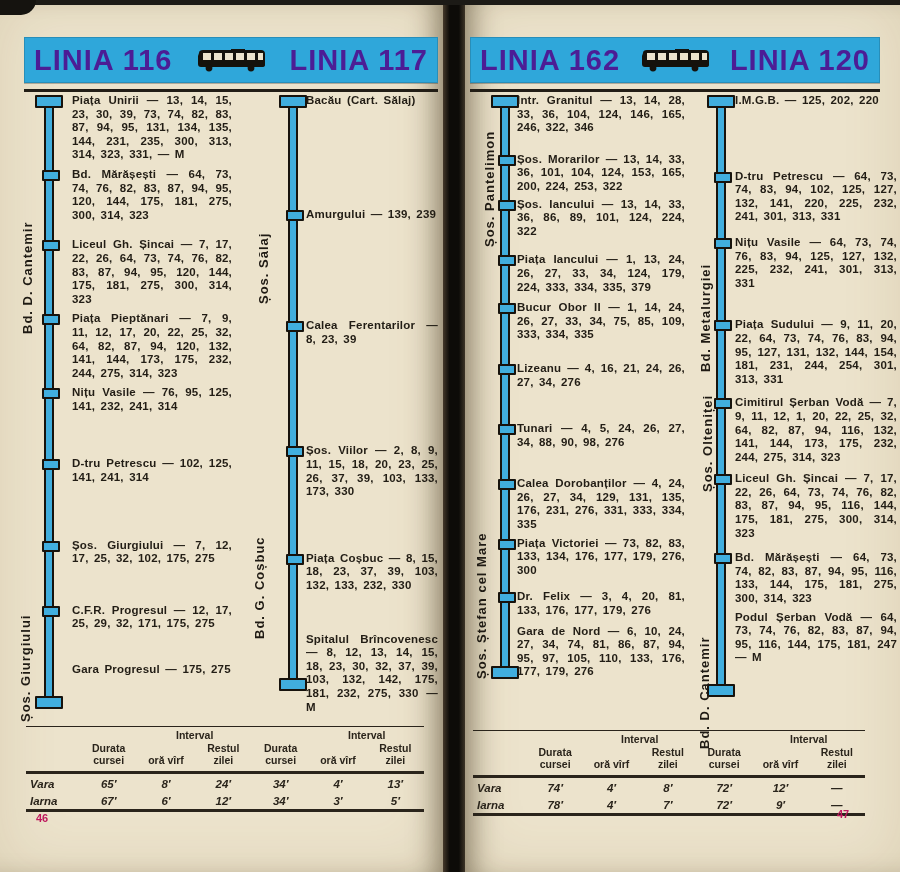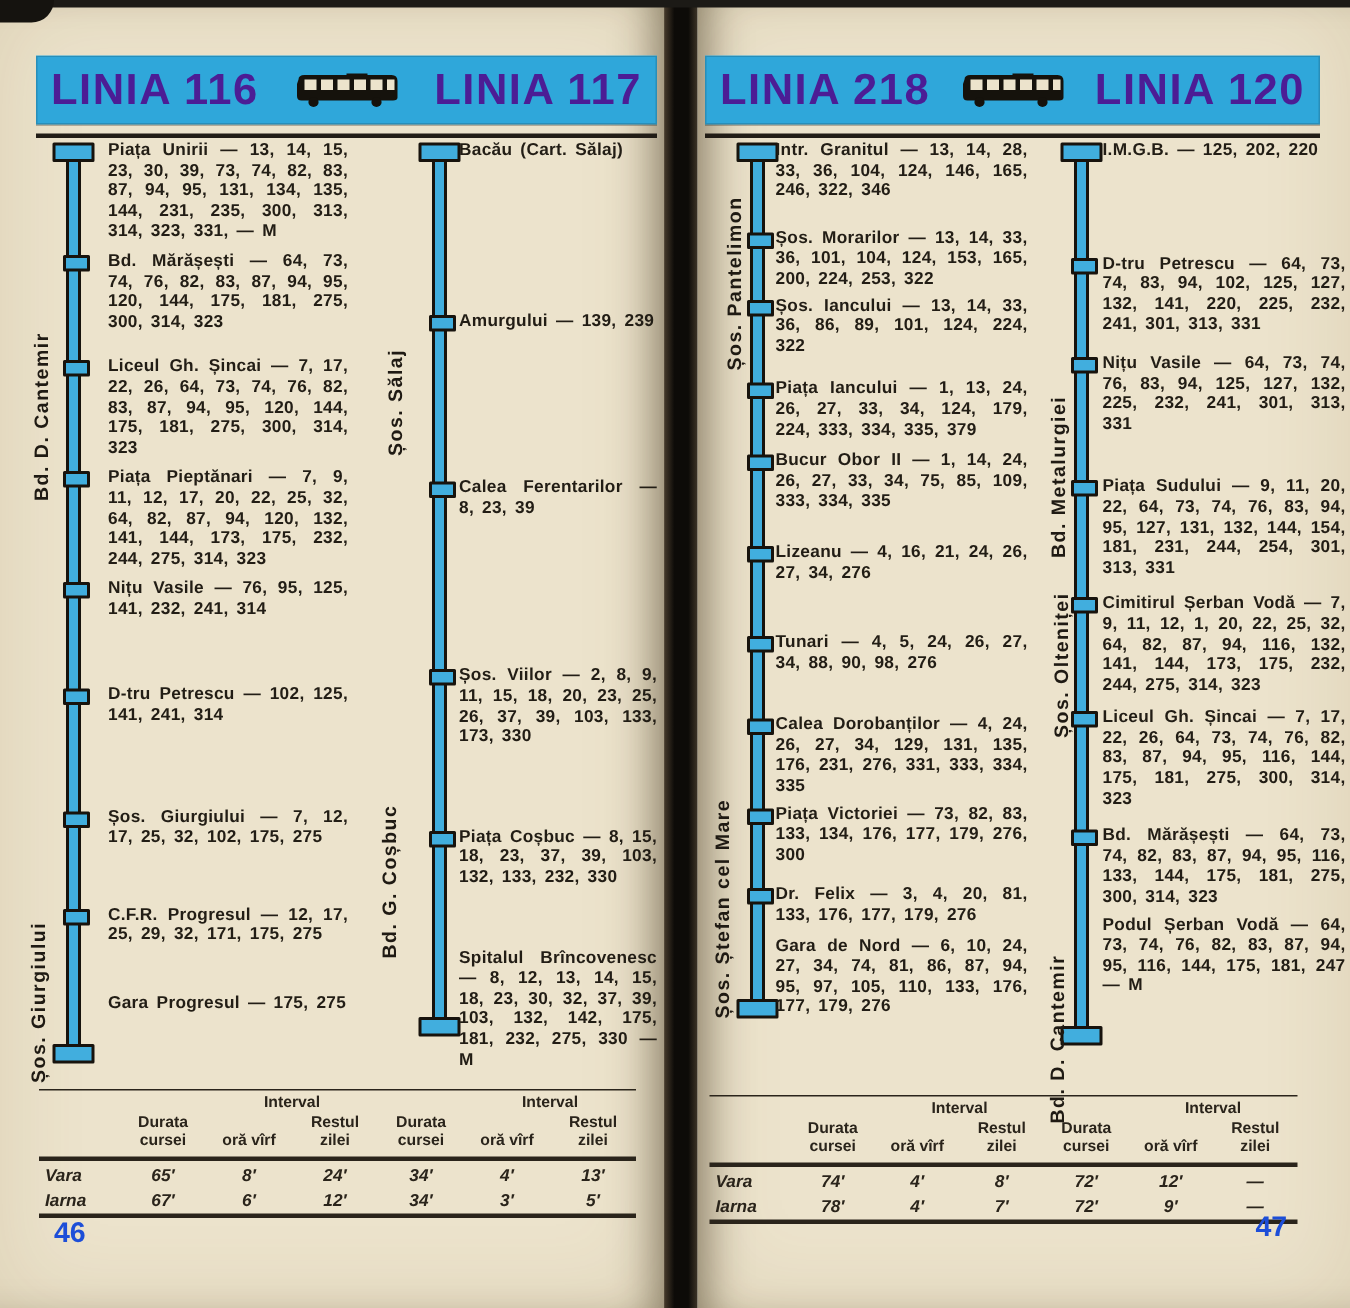--- a/index.html
+++ b/index.html
@@ -109,21 +109,21 @@
   .t-cell{font-weight:700;text-align:center;color:#2a241b;}
   .t-interval{margin-top:2px;}
   .t-interval .t-cell{font-size:10.5px;line-height:12px;}
   .gc3-5{grid-column:3/5;}
   .gc6-8{grid-column:6/8;}
   .t-headers .t-cell{font-size:10.5px;line-height:12px;padding:1px 6px 3px;}
   .t-data{margin-top:3px;font-style:italic;}
   .t-data .t-cell{font-size:11.5px;line-height:14px;}
   .t-data .row-label{text-align:left;padding-left:4px;}
 
-  .page-number{position:absolute;font-size:19px;font-weight:700;color:#1d4ed8;}
+  .page-number{position:absolute;font-size:11px;font-weight:700;color:#be185d;}
   .page-left .page-number{left:36px;top:812px;}
   .page-right .page-number{left:372px;top:808px;}
 </style>
 </head>
 <body>
 
 <div>
   <div class="top-edge"></div>
   <div class="corner-tl"></div>
 
@@ -278,21 +278,21 @@
       <div class="t-rule thick"></div>
     </div>
 
     <div class="page-number">46</div>
   </div>
 
   <div class="gutter"></div>
 
   <div class="page page-right">
     <div class="banner">
-      <span class="banner-title">LINIA 218</span>
+      <span class="banner-title">LINIA 162</span>
       <span class="bus">
         <svg width="76" height="26" viewBox="0 0 76 26">
           <path d="M6 6 Q6 3 10 3 L38 3 L38 2 L52 2 L52 3 L68 3 Q72 3 72 7 L72 18 Q72 20 69 20 L8 20 Q5 20 5 17 L5 9 Z" fill="#15120c"></path>
           <rect x="10" y="6" width="8" height="7" fill="#ece3cc"></rect>
           <rect x="21" y="6" width="8" height="7" fill="#ece3cc"></rect>
           <rect x="32" y="6" width="8" height="7" fill="#ece3cc"></rect>
           <rect x="43" y="6" width="8" height="7" fill="#ece3cc"></rect>
           <rect x="54" y="6" width="8" height="7" fill="#ece3cc"></rect>
           <rect x="65" y="6" width="5" height="7" fill="#ece3cc"></rect>
           <circle cx="16" cy="21" r="3.4" fill="#15120c"></circle>

